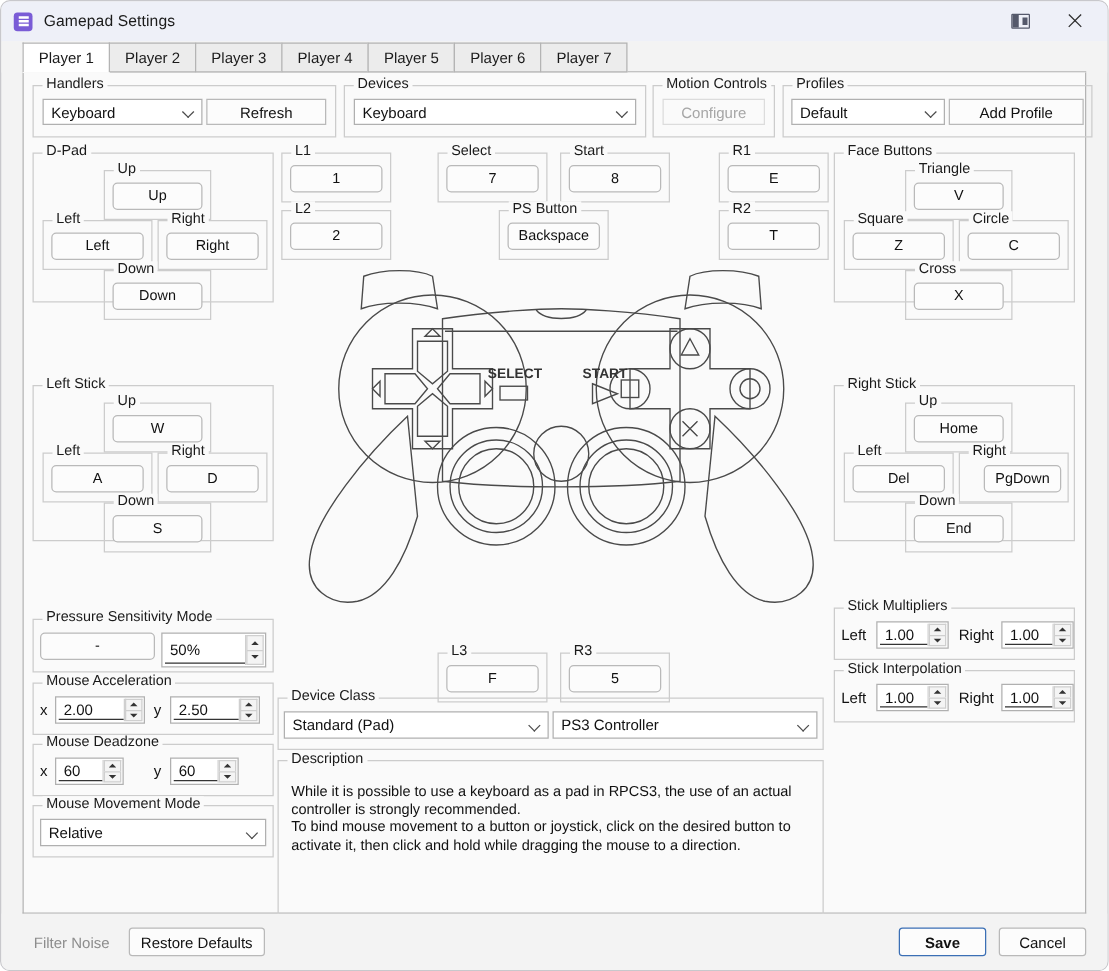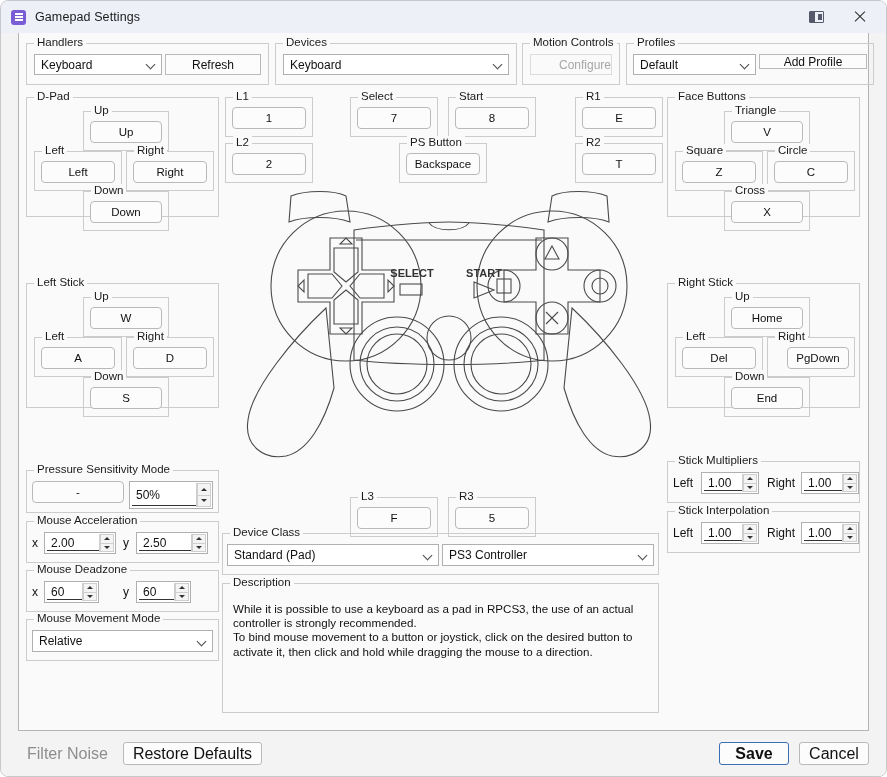--- a/index.html
+++ b/index.html
@@ -134,21 +134,21 @@
   }
   
   .btn {
     position:absolute;
     border:1px solid #b9b9b9; border-radius:0;
     background:#fcfcfc;
     display:flex; align-items:center; justify-content:center;
     font-size:12px; color:#111;
     cursor:default;
   }
-  .btn.disabled { color:#a6a6a6; background:#fafafa; border-color:#dcdcdc;justify-content:flex-end; }
+  .btn.disabled { color:#a6a6a6; background:#fafafa; border-color:#dcdcdc; }
 
   
   .spin {
     position:absolute;
     border:1px solid #b0b0b0; background:#fff;
     display:flex; align-items:stretch;
   }
   .spin .sv {
     flex:1; display:flex; align-items:center;
     padding-left:4px; font-size:12px; color:#111;
@@ -193,21 +193,21 @@
     display:flex; align-items:center;
     padding:0 17px;
     background:#f3f3f3;
     position:relative;
   }
   .fbtn {
     height:23px; padding:0 9px;
     border:1px solid #b9b9b9; border-radius:3px;
     background:#fcfcfc;
     display:flex; align-items:center; justify-content:center;
-    font-size:16px; color:#111; cursor:default;
+    font-size:12px; color:#111; cursor:default;
   }
   .fbtn.flat { border:none; background:transparent; color:#8d8d8d; }
   .fbtn.primary { border:1.6px solid #3b6fb5; width:70px;font-weight:bold; }
   .fbtn.wide { width:70px; }
   .spacer { flex:1; }
 </style>
 </head>
 <body>
 
 <div class="window">
@@ -226,20 +226,43 @@
             <span></span>
             <span></span>
           </div>
       </div>
       <div class="tb-btn">
         <div class="x-icon"></div>
       </div>
     </div>
   </div>
 
+  <div class="tabstrip">
+    <div class="tab active">
+        <span>Player 1</span>
+      </div>
+    <div class="tab">
+        <span>Player 2</span>
+      </div>
+    <div class="tab">
+        <span>Player 3</span>
+      </div>
+    <div class="tab">
+        <span>Player 4</span>
+      </div>
+    <div class="tab">
+        <span>Player 5</span>
+      </div>
+    <div class="tab">
+        <span>Player 6</span>
+      </div>
+    <div class="tab">
+        <span>Player 7</span>
+      </div>
+  </div>
 
   <div class="content">
   <div class="inner">
 
     <div class="gb" style="left:7px; top:10px; width:243px; height:42px;">
       <div class="gbt">Handlers</div>
     </div>
     <div class="combo" style="left:15px; top:21px; width:128px; height:21px;">
       <span class="cv">Keyboard</span>
       <span class="chev"></span>
@@ -263,21 +286,21 @@
       <span>Configure</span>
     </div>
 
     <div class="gb" style="left:607px; top:10px; width:248px; height:42px;">
       <div class="gbt">Profiles</div>
     </div>
     <div class="combo" style="left:614px; top:21px; width:123px; height:21px;">
       <span class="cv">Default</span>
       <span class="chev"></span>
     </div>
-    <div class="btn" style="left:740px; top:21px; width:108px; height:15px;">
+    <div class="btn" style="left:740px; top:21px; width:108px; height:21px;">
       <span>Add Profile</span>
     </div>
 
     <div class="gb" style="left:7px; top:64px; width:193px; height:120px;">
       <div class="gbt">D-Pad</div>
     </div>
     <div class="gb" style="left:64px; top:78px; width:86px; height:40px;">
       <div class="gbt">Up</div>
     </div>
     <div class="bind" style="left:71px; top:88px; width:72px; height:22px;">

